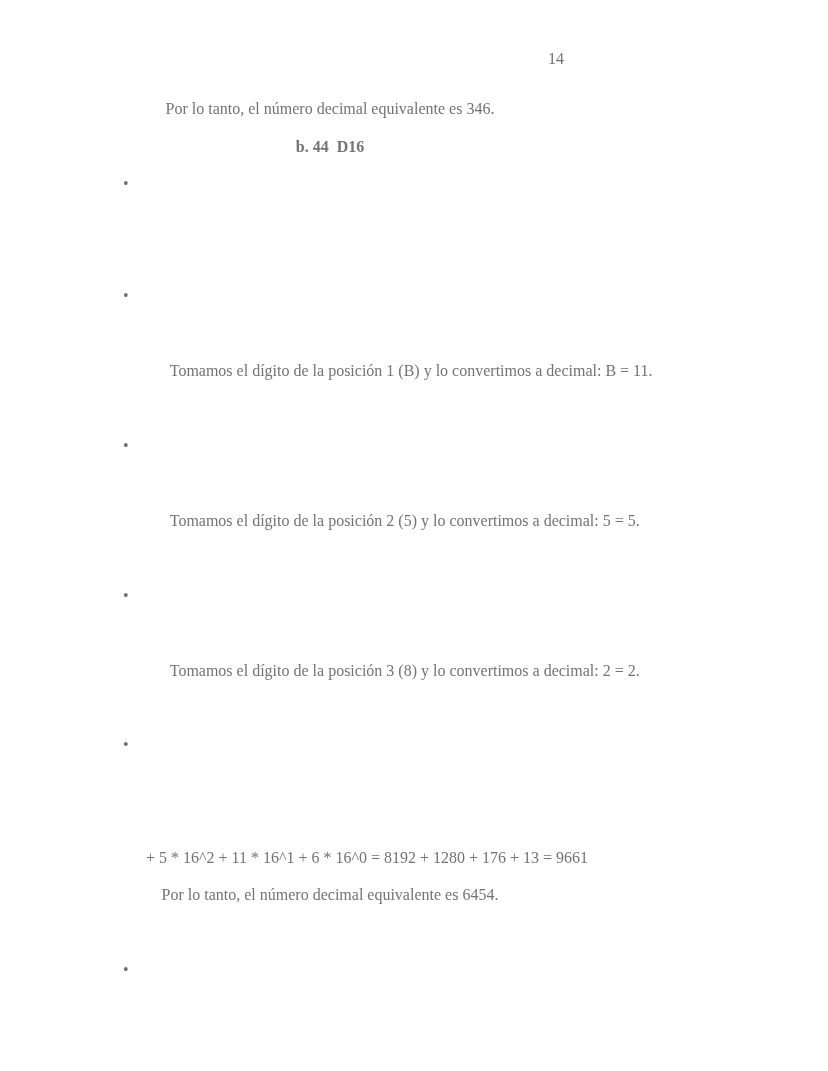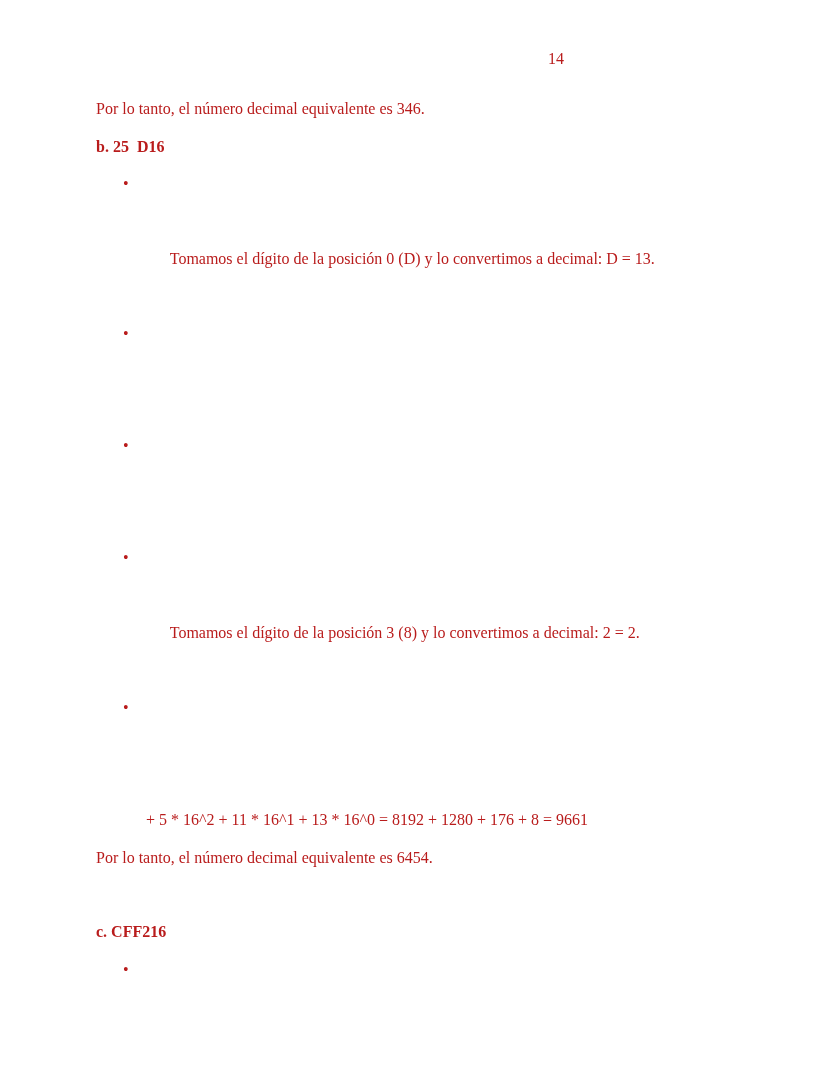--- a/index.html
+++ b/index.html
@@ -9,29 +9,30 @@
   }
   .page {
     position: relative;
     width: 660px;
     height: 1071px;
     box-sizing: border-box;
     background: #ffffff;
     padding: 40px 96px 0 96px;
     font-family: "Liberation Serif", "DejaVu Serif", serif;
     font-size: 16px;
-    color: #b91c1c;
+    color: #737373;
     overflow: hidden;
   }
   .line {
     margin: 0;
     line-height: 37.4px;
     white-space: pre;        
     font-size: 16px;
     font-weight: normal;
+    text-align: center;
   }
   .page-number {
     text-align: right;
   }
   .intro {
     margin-top: 13px;
   }
   .heading {
     font-weight: bold;
   }
@@ -54,48 +55,48 @@
 </head>
 <body>
 
 <div class="page">
 
   <div class="line page-number">14</div>
 
   <p class="line intro">Por lo tanto, el número decimal equivalente es 346.</p>
 
   <section>
-    <h2 class="line heading">b. 25  D16</h2>
+    <h2 class="line heading">b. 44  D16</h2>
 
-    <div class="line bullet">
-      <span class="marker">•</span>
-      <span class="btext">Tomamos el dígito de la posición 0 (D) y lo convertimos a decimal: D = 13.</span>
-    </div>
     <div class="line bullet">
       <span class="marker">•</span>
     </div>
     <div class="line bullet">
       <span class="marker">•</span>
+      <span class="btext">Tomamos el dígito de la posición 1 (B) y lo convertimos a decimal: B = 11.</span>
+    </div>
+    <div class="line bullet">
+      <span class="marker">•</span>
+      <span class="btext">Tomamos el dígito de la posición 2 (5) y lo convertimos a decimal: 5 = 5.</span>
     </div>
     <div class="line bullet">
       <span class="marker">•</span>
       <span class="btext">Tomamos el dígito de la posición 3 (8) y lo convertimos a decimal: 2 = 2.</span>
     </div>
     <div class="line bullet">
       <span class="marker">•</span>
     </div>
-    <div class="line cont">+ 5 * 16^2 + 11 * 16^1 + 13 * 16^0 = 8192 + 1280 + 176 + 8 = 9661</div>
+    <div class="line cont">+ 5 * 16^2 + 11 * 16^1 + 6 * 16^0 = 8192 + 1280 + 176 + 13 = 9661</div>
 
     <p class="line closing">Por lo tanto, el número decimal equivalente es 6454.</p>
   </section>
 
   <div class="line blank"></div>
 
   <section>
-    <h2 class="line heading">c. CFF216</h2>
 
     <div class="line bullet">
       <span class="marker">•</span>
       
     </div>
 
   </section>
 
 </div>
 

